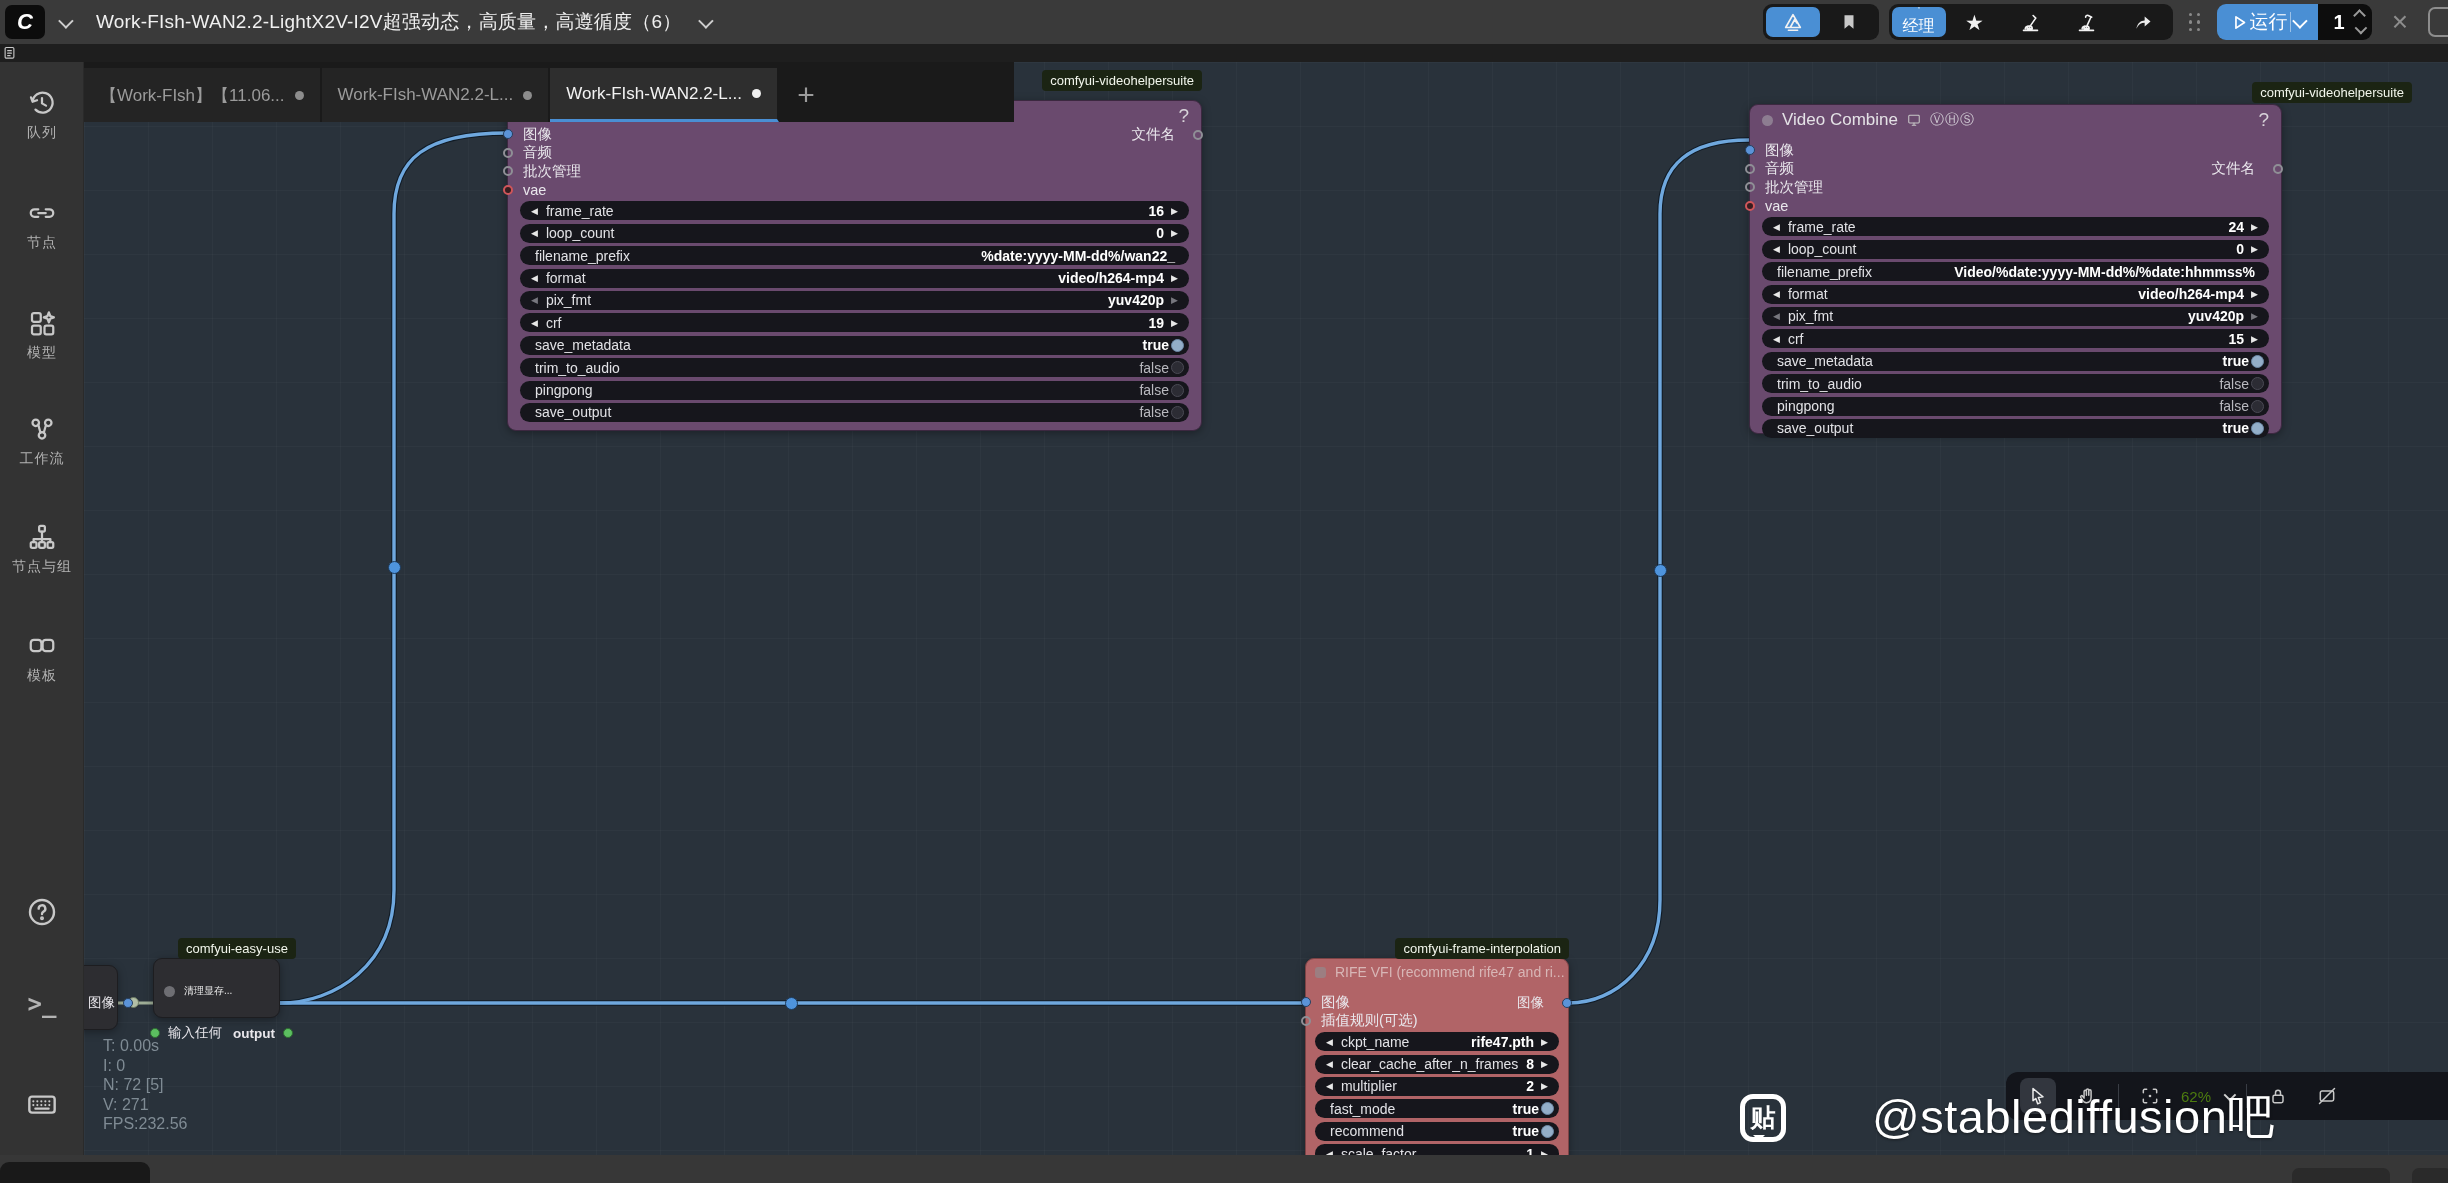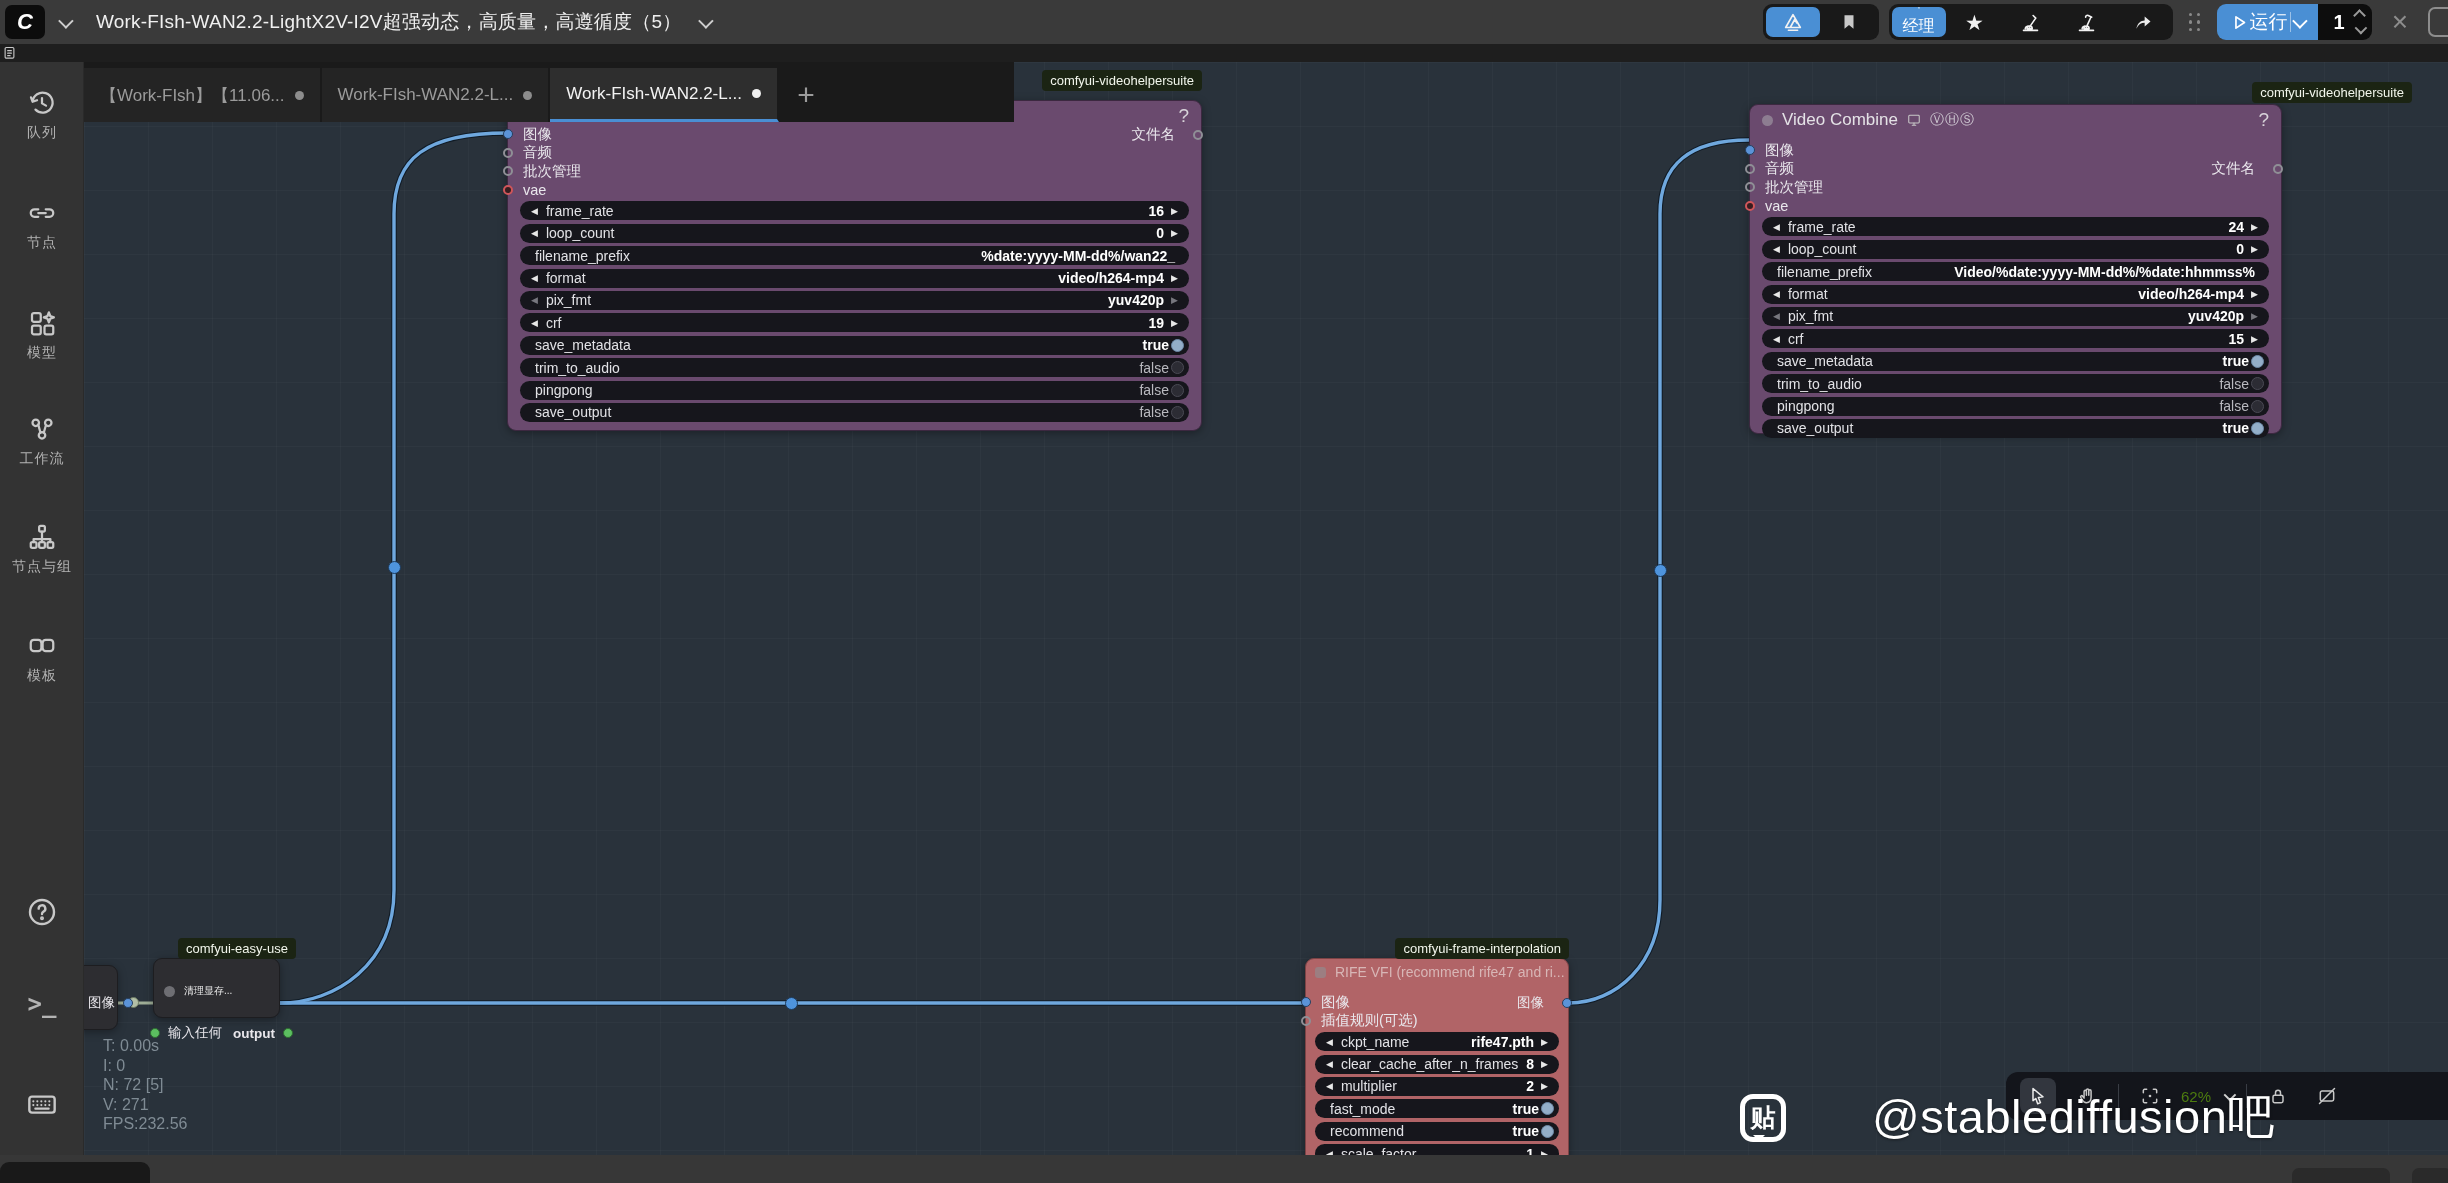--- a/index.html
+++ b/index.html
@@ -135,21 +135,21 @@
   svg.ic.white{stroke:#f2f2f2;}
 </style>
 </head>
 <body>
 
 <div id="app">
 
   <div id="titlebar">
     <div class="logo-box">C</div>
     <span class="chev" style="margin-left:14px"></span>
-    <span id="wf-title">Work-FIsh-WAN2.2-LightX2V-I2V超强动态，高质量，高遵循度（5）</span>
+    <span id="wf-title">Work-FIsh-WAN2.2-LightX2V-I2V超强动态，高质量，高遵循度（6）</span>
     <span class="chev" id="title-chev"></span>
 
     <div id="tb-right">
       <div class="tb-group">
         <div class="tb-btn blue">
           <svg class="ic white" width="22" height="22" viewBox="0 0 24 24">
             <path d="M4 18 L12 4 L20 18 M4 18 H20 M7 21 H17 M9 18 L14 9 M14 9 L16 13"></path>
           </svg>
         </div>
         <div class="tb-btn">

